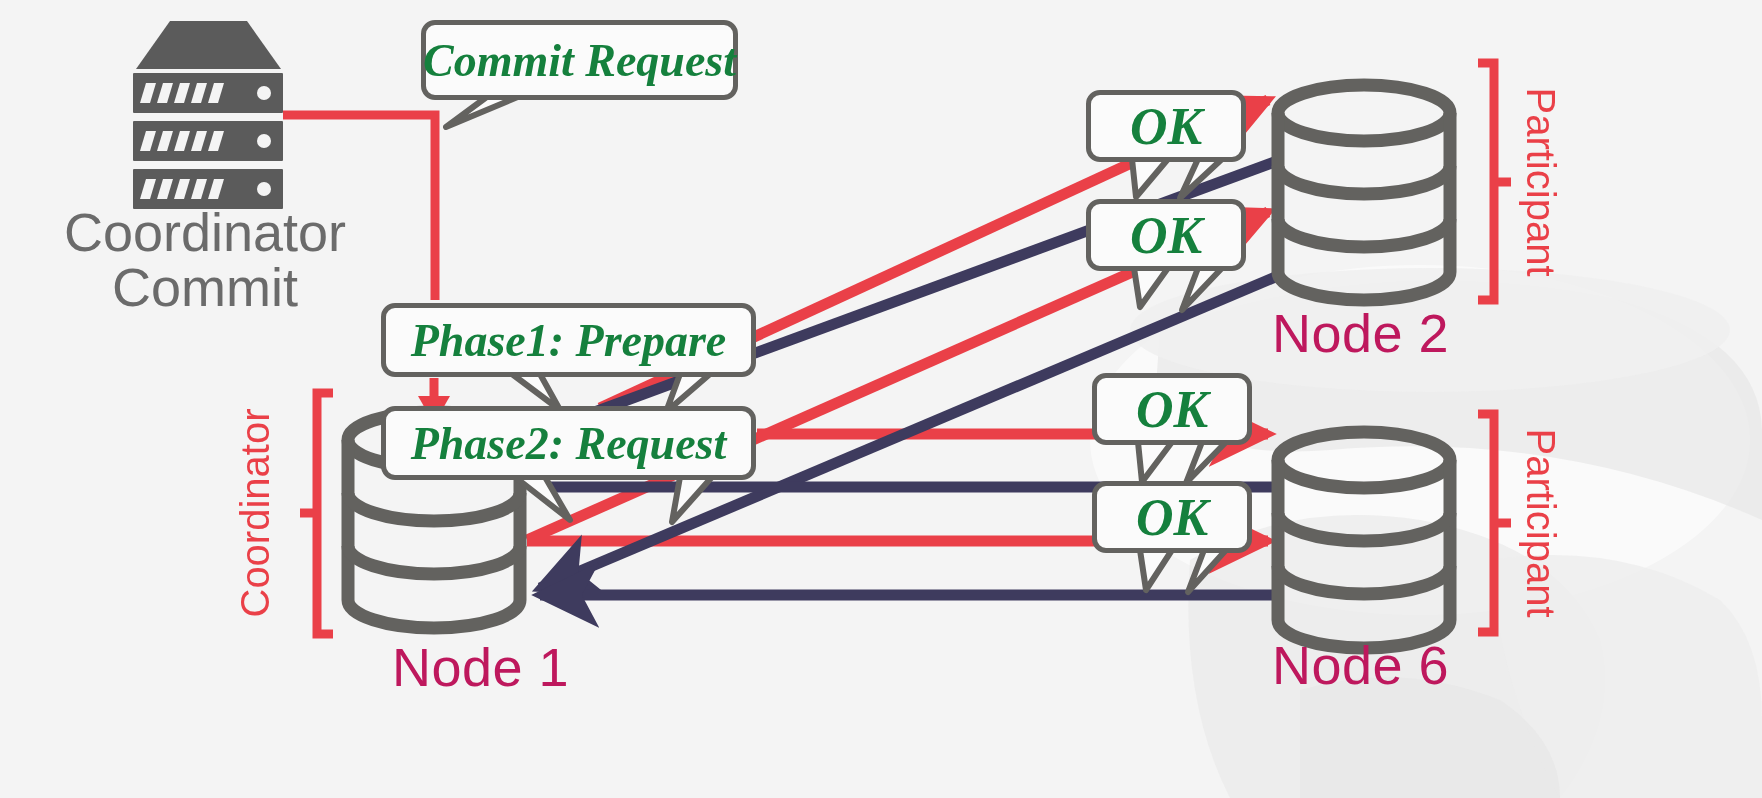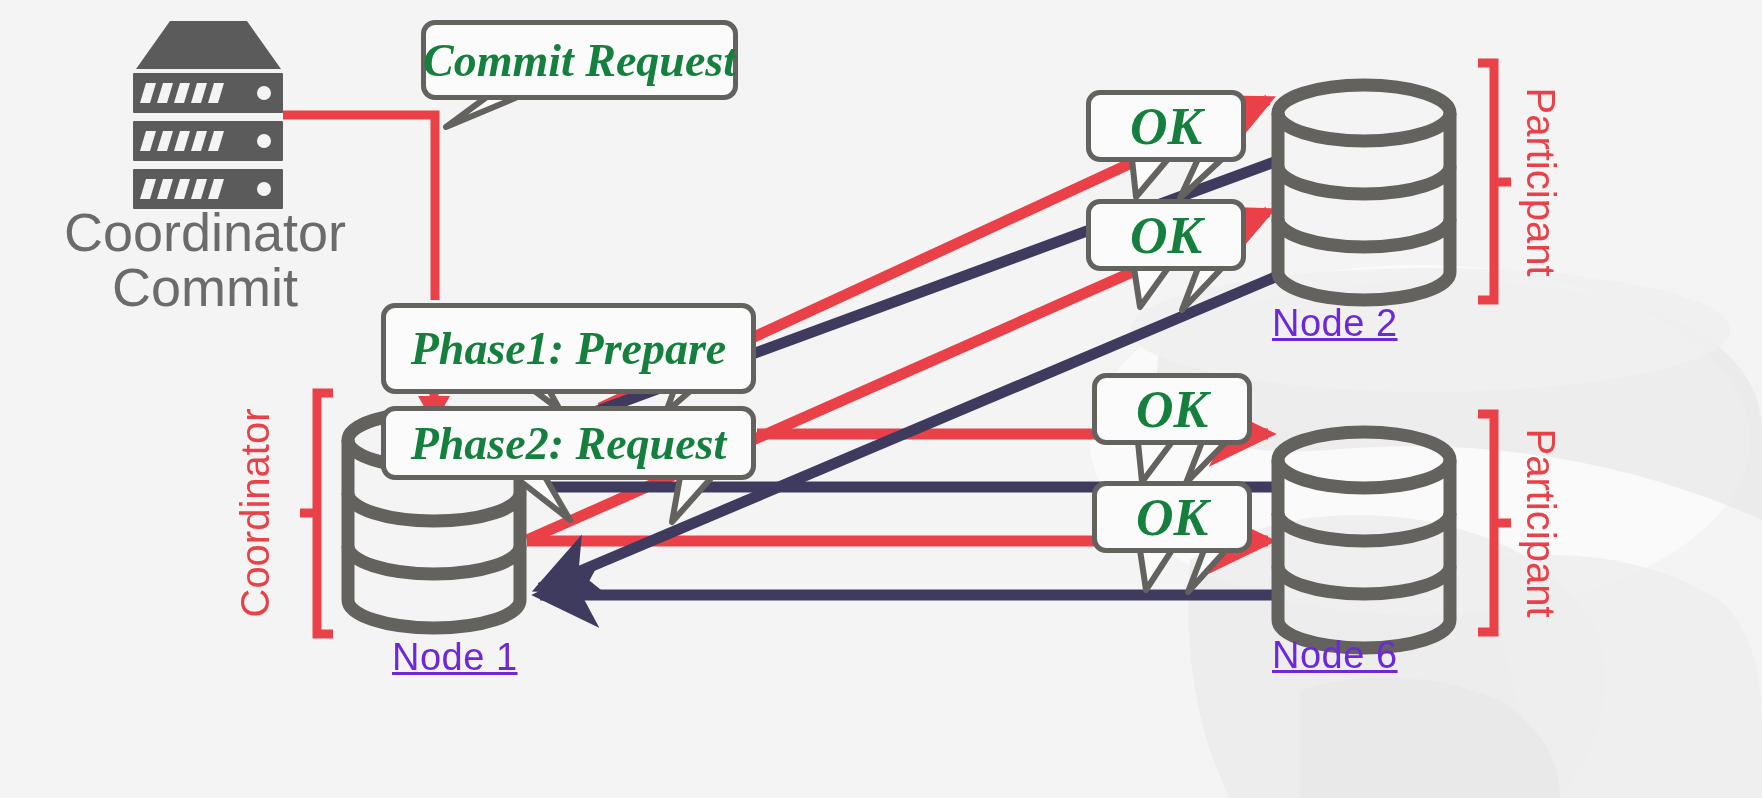--- a/index.html
+++ b/index.html
@@ -4,21 +4,21 @@
 <style>
   html,body{margin:0;padding:0;}
   body{
     width:1762px;height:798px;overflow:hidden;
     background:#f4f4f4;
     font-family:"Liberation Sans", sans-serif;
   }
   #stage{position:relative;width:1762px;height:798px;background:#f4f4f4;}
   #stage svg{position:absolute;left:0;top:0;}
   .lbl{position:absolute;color:#666;font-family:"Liberation Sans",sans-serif;font-weight:300;}
-  .nodelbl{font-size:38px;color:#6d28d9;letter-spacing:0.5px;white-space:nowrap;text-decoration:underline;}
+  .nodelbl{font-size:54px;color:#be185d;letter-spacing:0.5px;white-space:nowrap;}
   .applbl{font-size:54px;color:#6b6b6b;line-height:1.02;text-align:center;white-space:nowrap;}
   .bracketlbl{color:#ea4048;font-size:40px;white-space:nowrap;font-weight:400;}
   .bub{
     position:absolute;background:#fbfbfb;border:5px solid #63625f;border-radius:14px;
     display:flex;align-items:center;justify-content:center;
     color:#15803d;font-family:"Liberation Serif",serif;font-style:italic;font-weight:bold;
     box-sizing:border-box;white-space:nowrap;
   }
   .bub.ok{font-size:52px;}
   .bub.phase{font-size:46px;}
@@ -178,21 +178,21 @@
   <div class="lbl nodelbl" style="left:352px;top:636px;margin-left:40px;">Node 1</div>
   <div class="lbl nodelbl" style="left:1272px;top:302px;">Node 2</div>
   <div class="lbl nodelbl" style="left:1272px;top:634px;">Node 6</div>
 
   <div class="bracketlbl" style="position:absolute;left:255px;top:513px;transform:translate(-50%,-50%) rotate(-90deg);">Coordinator</div>
   <div class="bracketlbl" style="position:absolute;left:1540px;top:182px;transform:translate(-50%,-50%) rotate(90deg);">Participant</div>
   <div class="bracketlbl" style="position:absolute;left:1540px;top:523px;transform:translate(-50%,-50%) rotate(90deg);">Participant</div>
 
   <div class="bub req" style="left:421px;top:20px;width:317px;height:80px;">Commit Request</div>
 
-  <div class="bub phase" style="left:381px;top:303px;width:375px;height:91px;">Phase1: Prepare</div>
+  <div class="bub phase" style="left:381px;top:303px;width:375px;height:74px;">Phase1: Prepare</div>
 
   <div class="bub phase" style="left:381px;top:406px;width:375px;height:74px;">Phase2: Request</div>
 
   <div class="bub ok" style="left:1086px;top:90px;width:160px;height:72px;">OK</div>
   <div class="bub ok" style="left:1086px;top:199px;width:160px;height:72px;">OK</div>
 
   <div class="bub ok" style="left:1092px;top:373px;width:160px;height:72px;">OK</div>
   <div class="bub ok" style="left:1092px;top:481px;width:160px;height:72px;">OK</div>
 
 </div>

